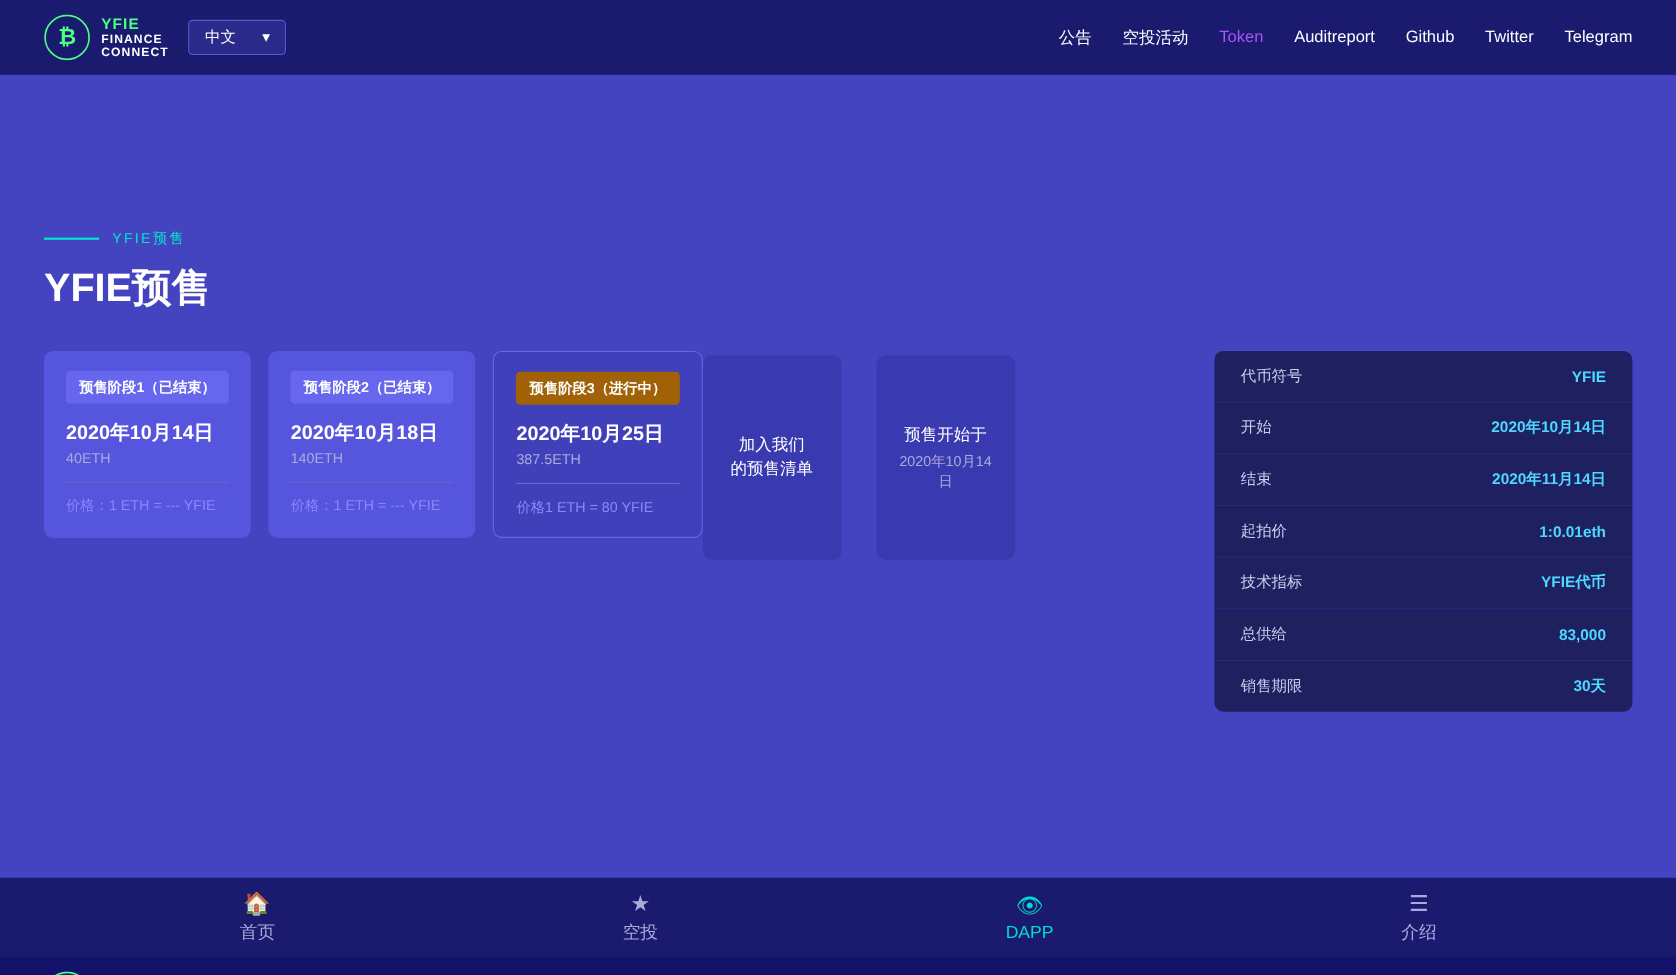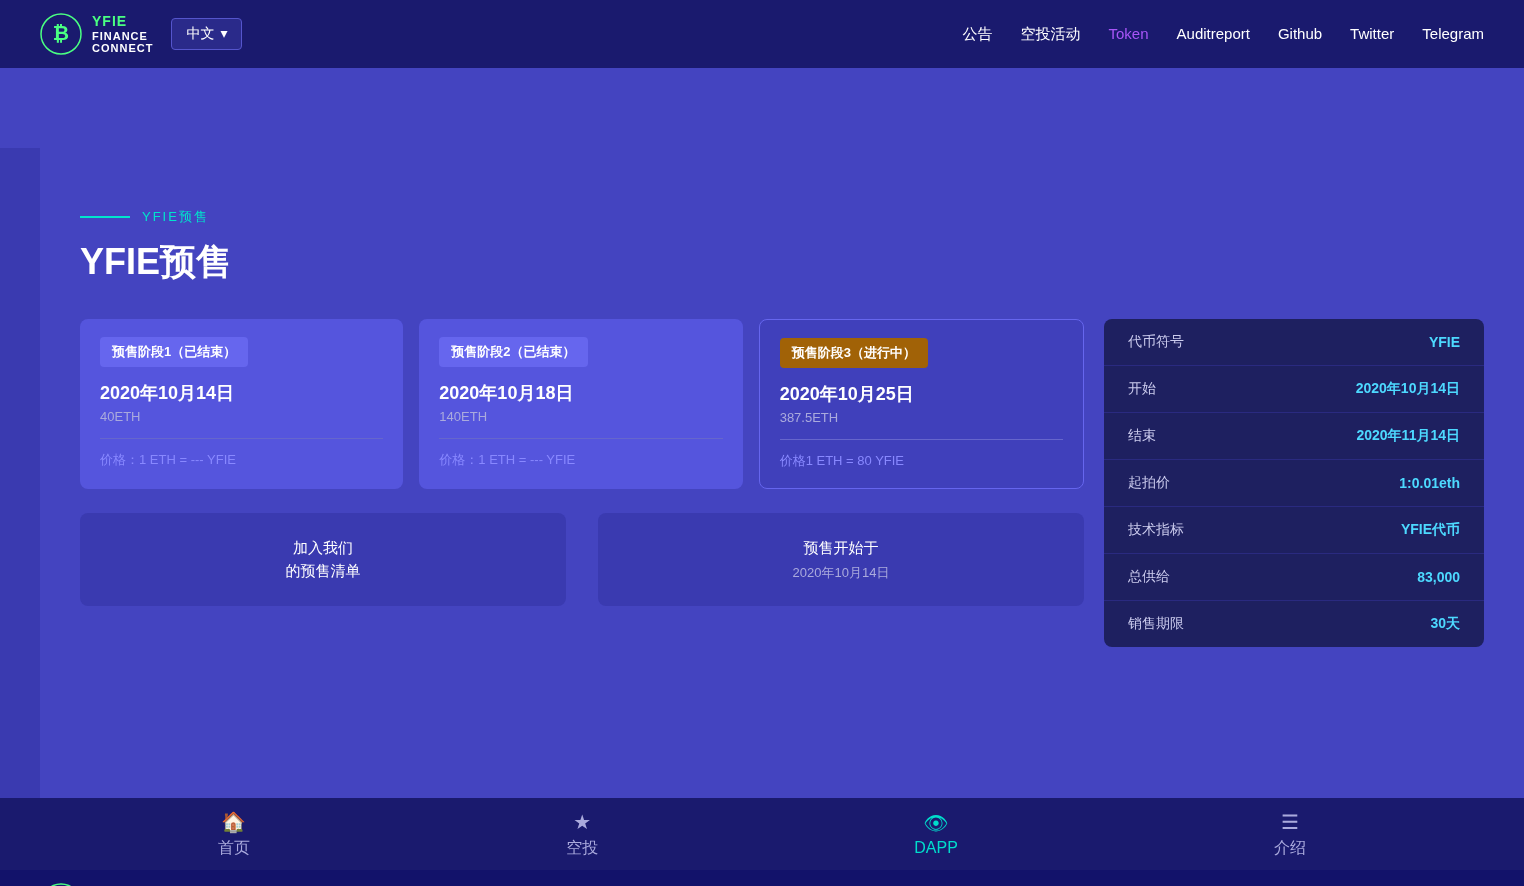--- a/index.html
+++ b/index.html
@@ -43,42 +43,41 @@
     }
     .logo-text span:first-child { color: #4aff82; font-size: 14px; font-weight: 900; }
     .lang-select {
       background: #2a2a8a;
       border: 1px solid #5555cc;
       color: white;
       padding: 6px 14px;
       border-radius: 4px;
       font-size: 14px;
       display: flex;
-      gap: 6px;
+      gap: 24px;
       cursor: pointer;
     }
     .header-nav {
       display: flex;
       gap: 28px;
     }
     .header-nav a {
       color: white;
       text-decoration: none;
       font-size: 15px;
     }
     .header-nav a.active {
       color: #a855f7;
     }
 
     
     .main-content {
       background: #4444c0;
       min-height: 650px;
       padding: 60px 40px 60px 40px;
-      margin-left: 40px;
     }
 
     .presale-label-row {
       display: flex;
       align-items: center;
       gap: 12px;
       margin-bottom: 12px;
     }
     .presale-line {
       width: 50px;
@@ -98,21 +97,21 @@
     }
 
     .presale-grid {
       display: flex;
       gap: 20px;
       align-items: flex-start;
     }
 
     .phases-col {
       display: flex;
-      flex-direction: column;
+      flex-direction: row;
       gap: 0;
       flex: 1;
     }
 
     .phases-row {
       display: flex;
       gap: 16px;
       margin-bottom: 20px;
     }
 

